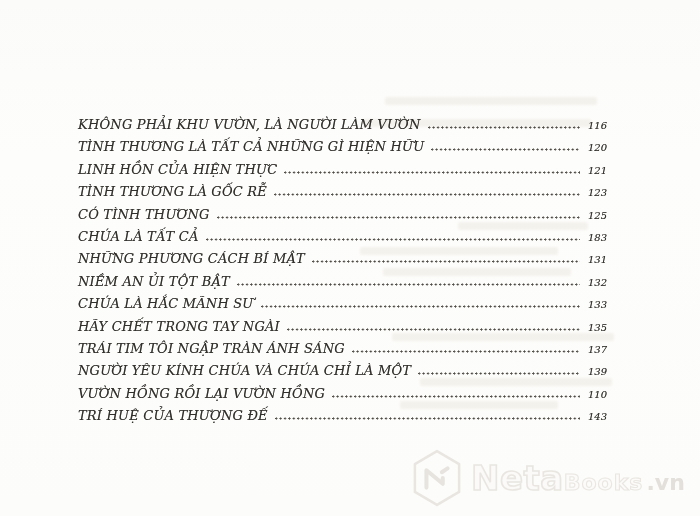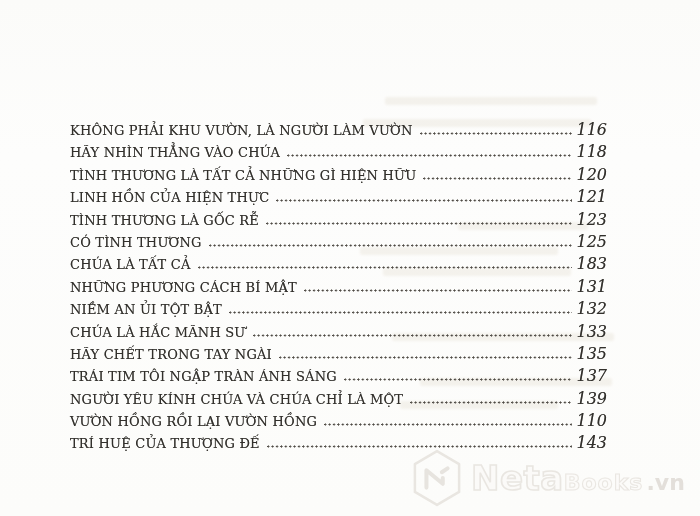--- a/index.html
+++ b/index.html
@@ -36,38 +36,40 @@
     width: 537px;
   }
   .toc-row {
     display: flex;
     align-items: baseline;
     height: 22.4px;
     box-sizing: border-box;
     padding-top: 5px;
   }
   .toc-title {
+    font-style: italic;
     font-size: 13px;
     color: #32302c;
     letter-spacing: 0.2px;
     white-space: nowrap;
     text-shadow: 0 0 0.4px rgba(50, 48, 44, 0.55);
+    margin-left: 8px;
   }
   .toc-leader {
     flex: 1;
     height: 3px;
     margin: 0 4px 0 7px;
     background-image: radial-gradient(circle at 1.2px 1.5px, #4e4a44 0.9px, transparent 1.25px);
     background-size: 4.4px 3px;
     background-repeat: repeat-x;
     background-position: left bottom;
   }
   .toc-page {
     font-style: italic;
-    font-size: 16px;
+    font-size: 10px;
     color: #32302c;
     min-width: 23px;
     text-align: right;
     white-space: nowrap;
     text-shadow: 0 0 0.4px rgba(50, 48, 44, 0.55);
     margin-top: 36px;
   }
 
   
   .watermark {
@@ -119,25 +121,20 @@
   <div class="bleed" style="left:420px; top:378px; width:192px; height:8px;"></div>
   <div class="bleed" style="left:400px; top:401px; width:158px; height:8px;"></div>
 
   <div class="toc" id="toc">
     <div class="toc-row">
       <span class="toc-title">KHÔNG PHẢI KHU VƯỜN, LÀ NGƯỜI LÀM VƯỜN</span>
       <span class="toc-leader"></span>
       <span class="toc-page">116</span>
     </div>
 
-    <div class="toc-row">
-      <span class="toc-title">HÃY NHÌN THẲNG VÀO CHÚA</span>
-      <span class="toc-leader"></span>
-      <span class="toc-page">118</span>
-    </div>
 
     <div class="toc-row">
       <span class="toc-title">TÌNH THƯƠNG LÀ TẤT CẢ NHỮNG GÌ HIỆN HỮU</span>
       <span class="toc-leader"></span>
       <span class="toc-page">120</span>
     </div>
 
     <div class="toc-row">
       <span class="toc-title">LINH HỒN CỦA HIỆN THỰC</span>
       <span class="toc-leader"></span>

